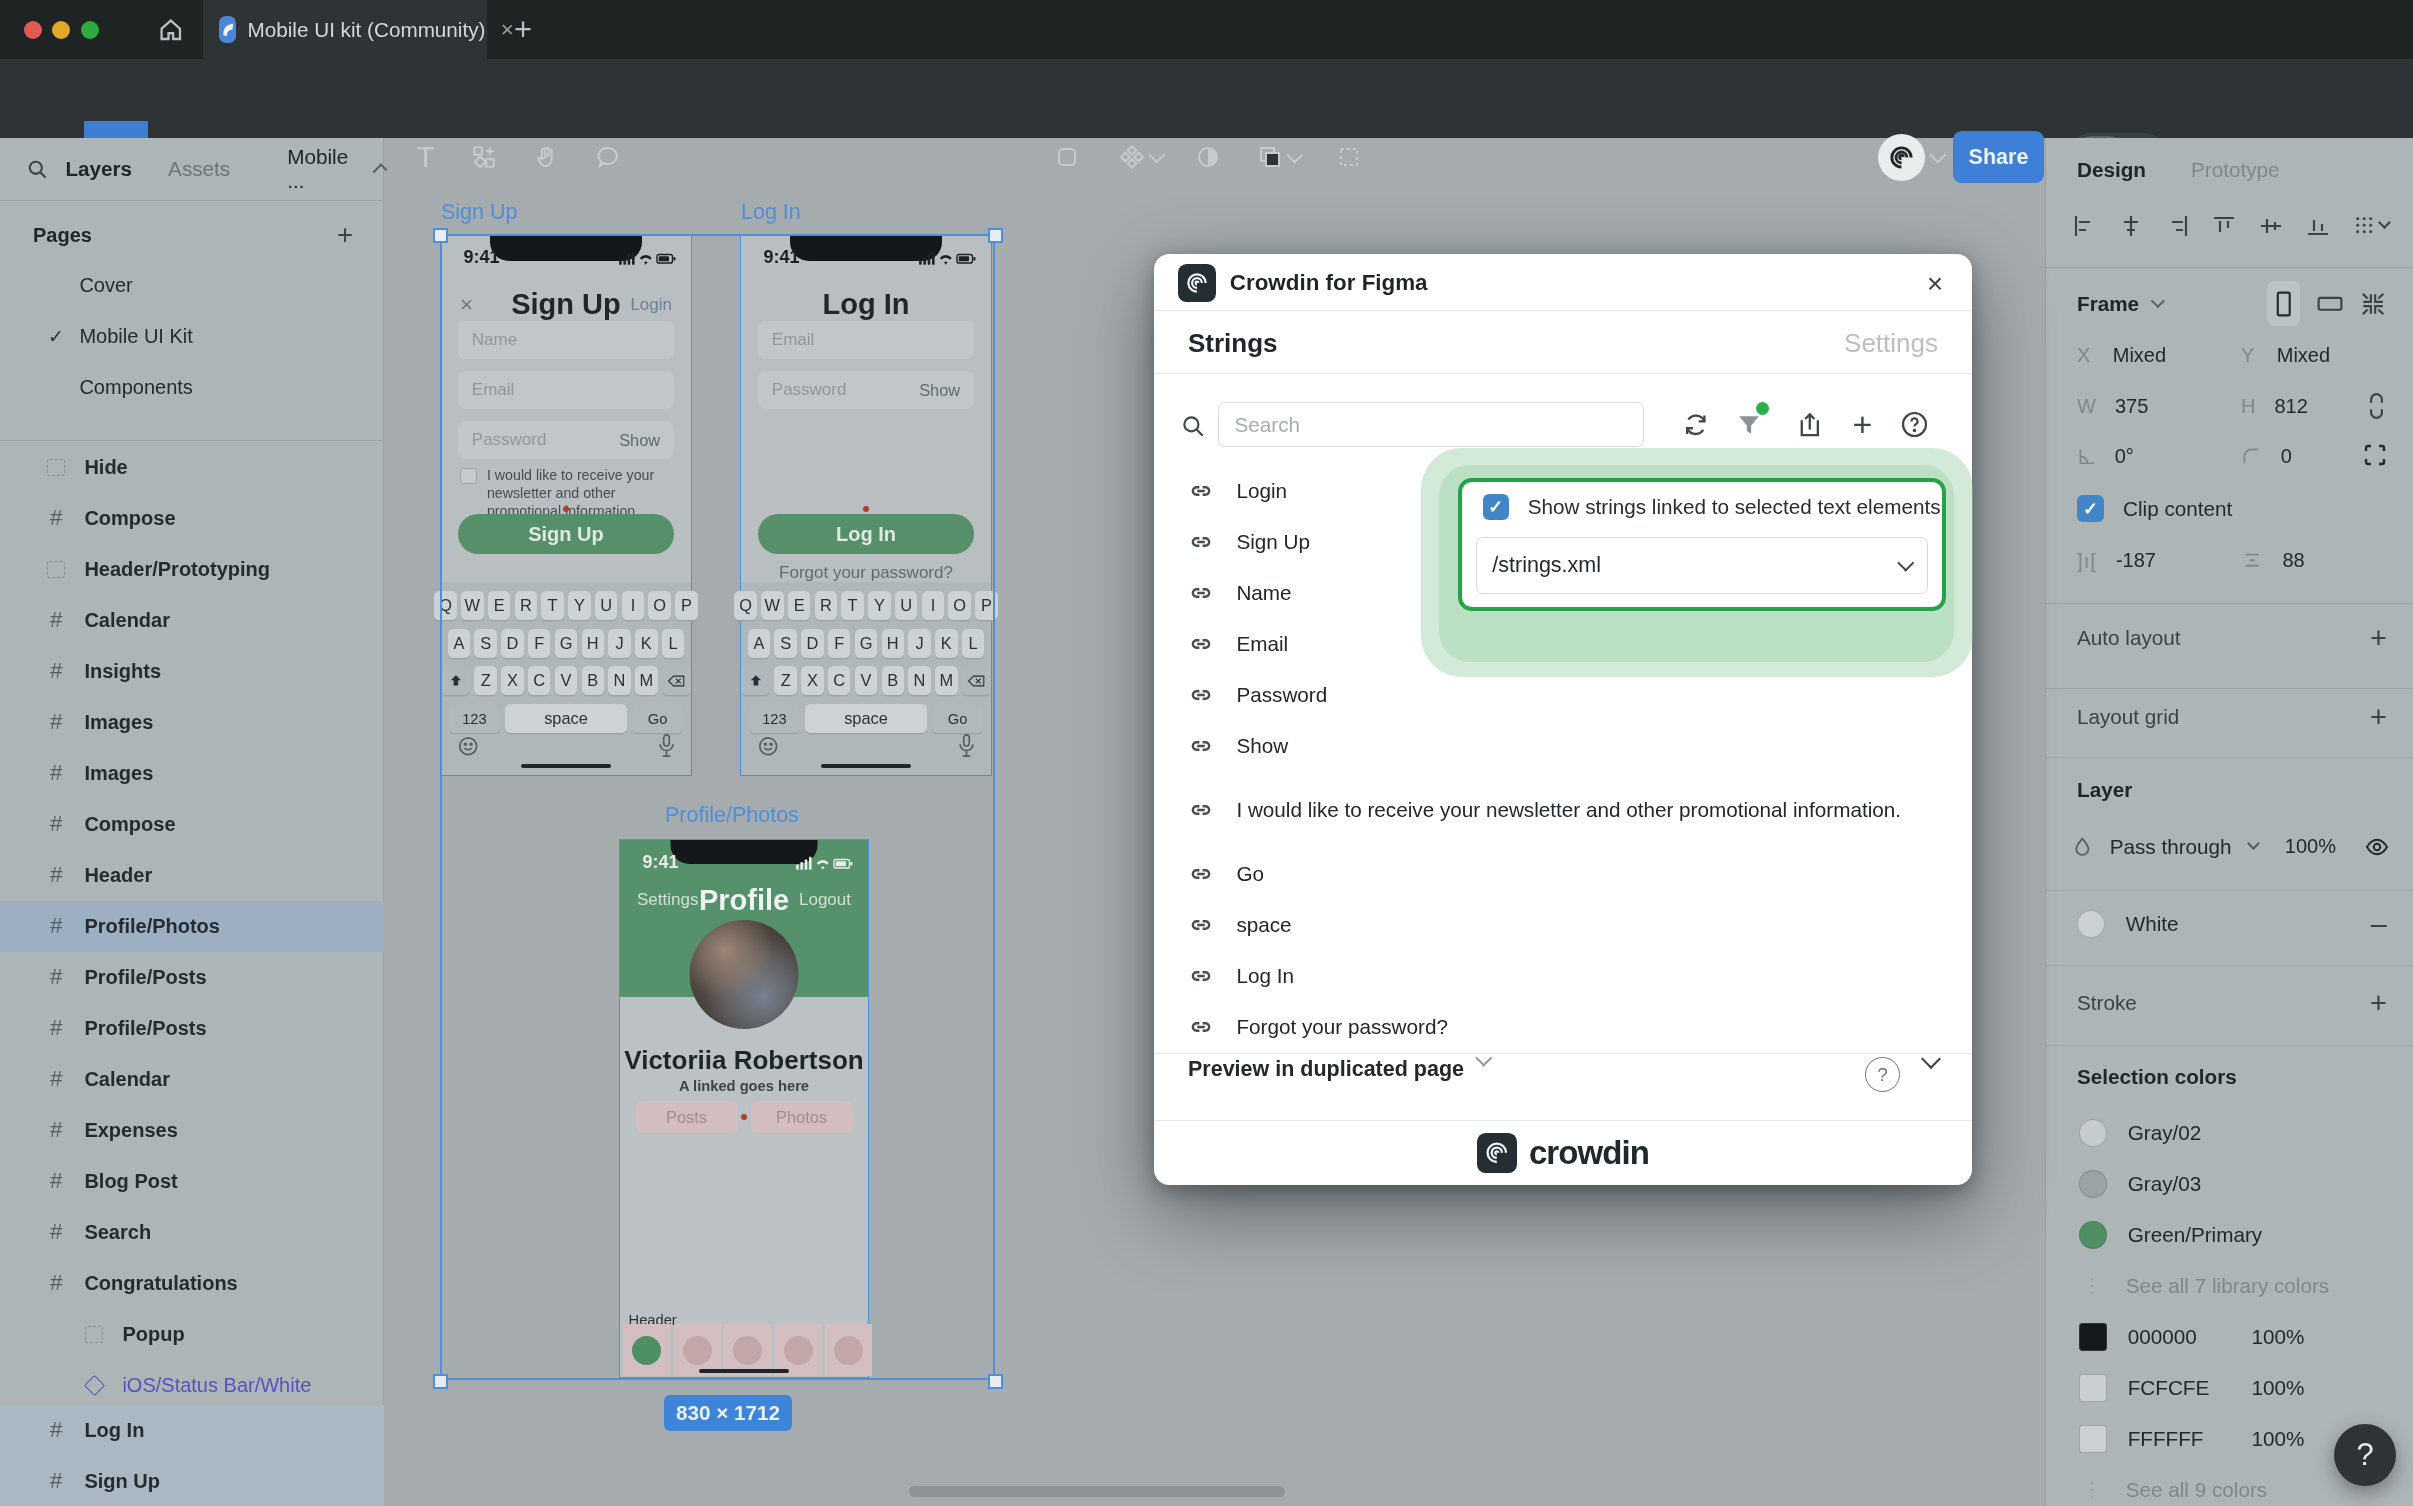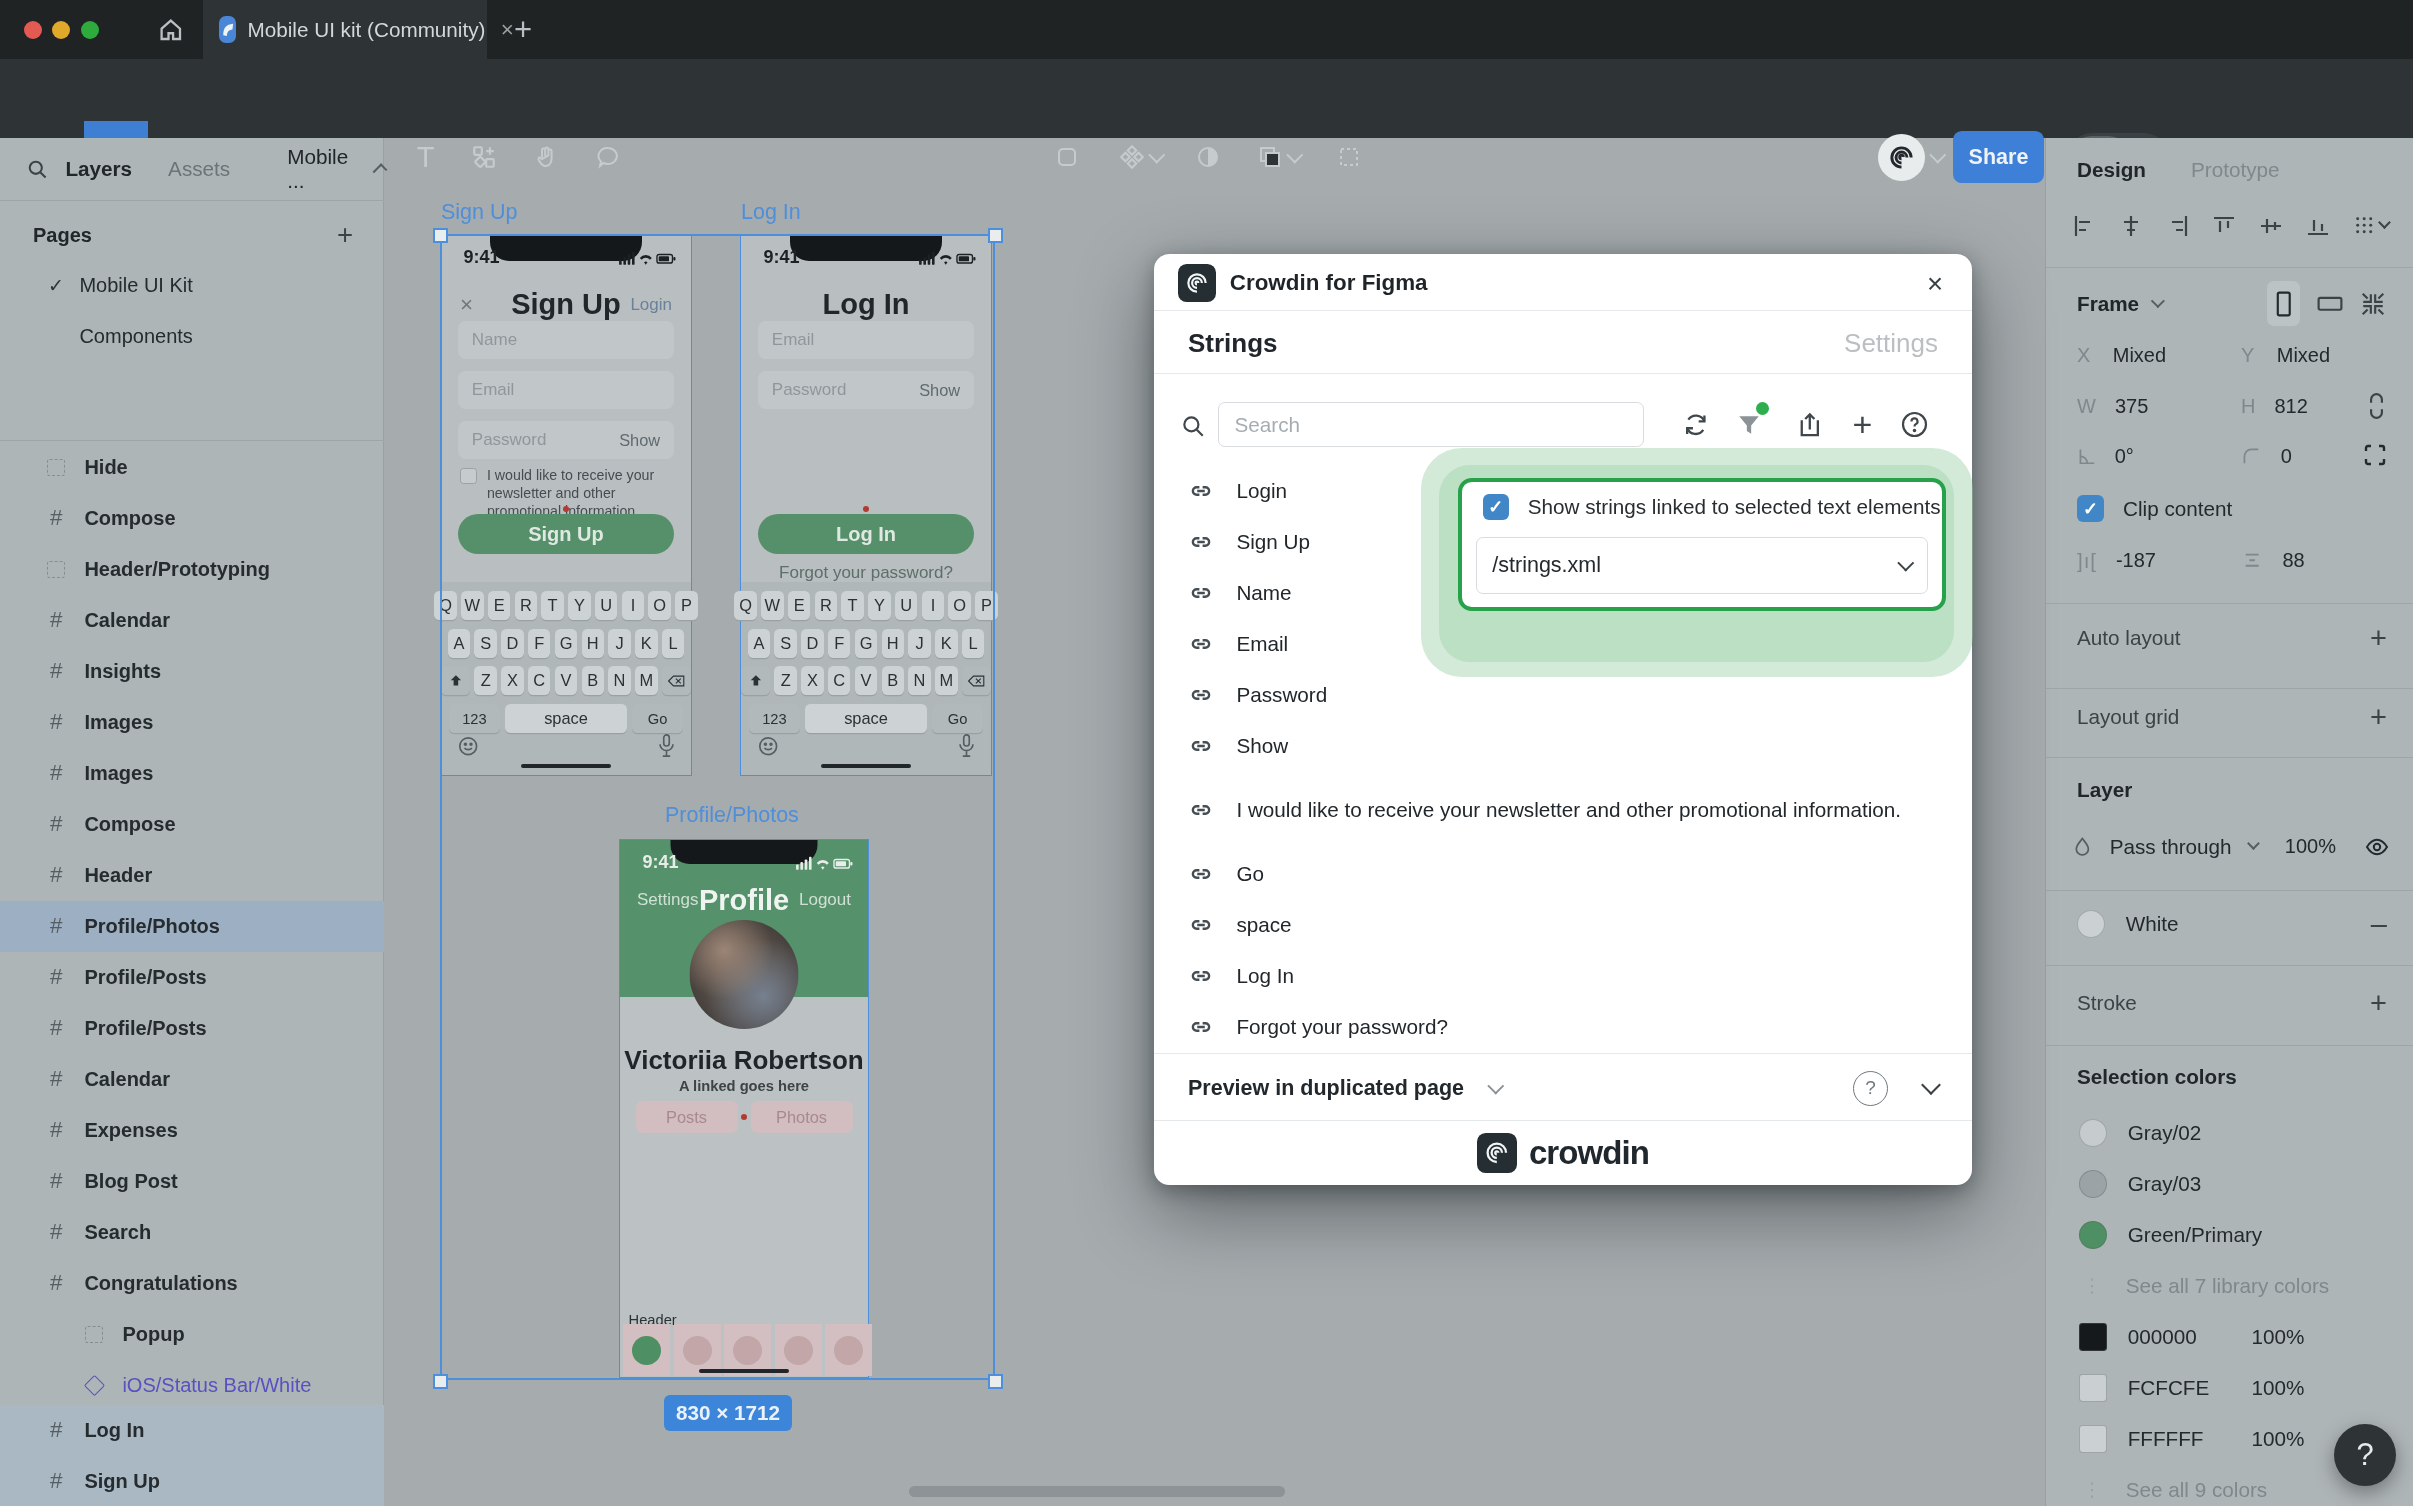--- a/index.html
+++ b/index.html
@@ -92,21 +92,21 @@
   .dlg-tab-on{position:absolute;left:34px;top:74px;font-size:26px;font-weight:700;color:#20262b;}
   .dlg-tab-off{position:absolute;right:34px;top:74px;font-size:26px;color:#b9bfc3;}
   .search-input{position:absolute;left:64px;top:148px;width:426px;height:45px;border:1.3px solid #d8dcdf;border-radius:6.9px;
                 box-sizing:border-box;padding:0 15.5px;font-size:20.7px;color:#30373c;font-family:"Liberation Sans",sans-serif;outline:none;background:#fff;}
   .search-input::placeholder{color:#a6adb2;}
   .dlg-iconbtn{position:absolute;top:148px;width:45px;height:45px;display:flex;align-items:center;justify-content:center;color:#3f474c;}
   .str-list{position:absolute;left:0;right:0;top:211px;}
   .str-row{min-height:51px;display:flex;align-items:center;gap:22.4px;padding-left:34px;font-size:20.7px;color:#21272b;}
   .str-row.long{min-height:77px;}
   .str-row.long .str-text{width:681px;word-break:break-all;line-height:27px;}
-  .preview-row{position:absolute;left:0;right:0;top:803px;height:62px;display:flex;align-items:center;padding:0 34px;box-sizing:border-box;gap:12px;}
+  .preview-row{position:absolute;left:0;right:0;top:803px;height:62px;display:flex;padding:0 34px;box-sizing:border-box;}
   .preview-label{font-size:21.5px;font-weight:700;color:#22282c;}
   .qcircle{width:33px;height:33px;border-radius:50%;border:1.7px solid #6e787d;color:#6e787d;display:flex;align-items:center;justify-content:center;font-size:19px;}
   .footer{position:absolute;left:0;right:0;top:866px;bottom:0;border-top:0.9px solid #e6e9eb;display:flex;align-items:center;justify-content:center;gap:12px;}
   .crowdin-sq{width:38px;height:38px;border-radius:8.6px;background:#252e33;display:flex;align-items:center;justify-content:center;}
   .crowdin-word{font-size:33px;font-weight:700;color:#20282e;letter-spacing:-0.9px;}
 
   
   .tt-glow1{left:1421px;top:448px;width:552px;height:229px;border-radius:41px;background:rgba(150,205,163,.42);z-index:48;}
   .tt-glow2{left:1439px;top:465px;width:515px;height:197px;border-radius:31px;background:rgba(168,215,180,.55);z-index:49;}
   .tt-card{left:1458px;top:478px;width:488px;height:133px;background:#fff;border:4.3px solid #27a24a;border-radius:13.8px;z-index:50;box-sizing:border-box;}
@@ -284,20 +284,24 @@
     <span class="chev up" style="margin-left:22.4px;color:#555e63;"></span>
   </div>
 
   <div class="abs flex" style="left:0;top:71px;width:384px;height:52px;">
     <span style="margin-left:33px;font-size:20px;font-weight:700;color:#20262a;">Pages</span>
     <span style="position:absolute;right:31px;font-size:27.6px;color:#3b4347;">+</span>
   </div>
 
   <div class="abs" style="left:0;top:122px;width:384px;">
 
+      <div class="side-row page-row">
+        <span class="check">✓</span>
+        <span>Cover</span>
+      </div>
 
       <div class="side-row page-row checked">
         <span class="check">✓</span>
         <span>Mobile UI Kit</span>
       </div>
 
       <div class="side-row page-row">
         <span class="check">✓</span>
         <span>Components</span>
       </div>

